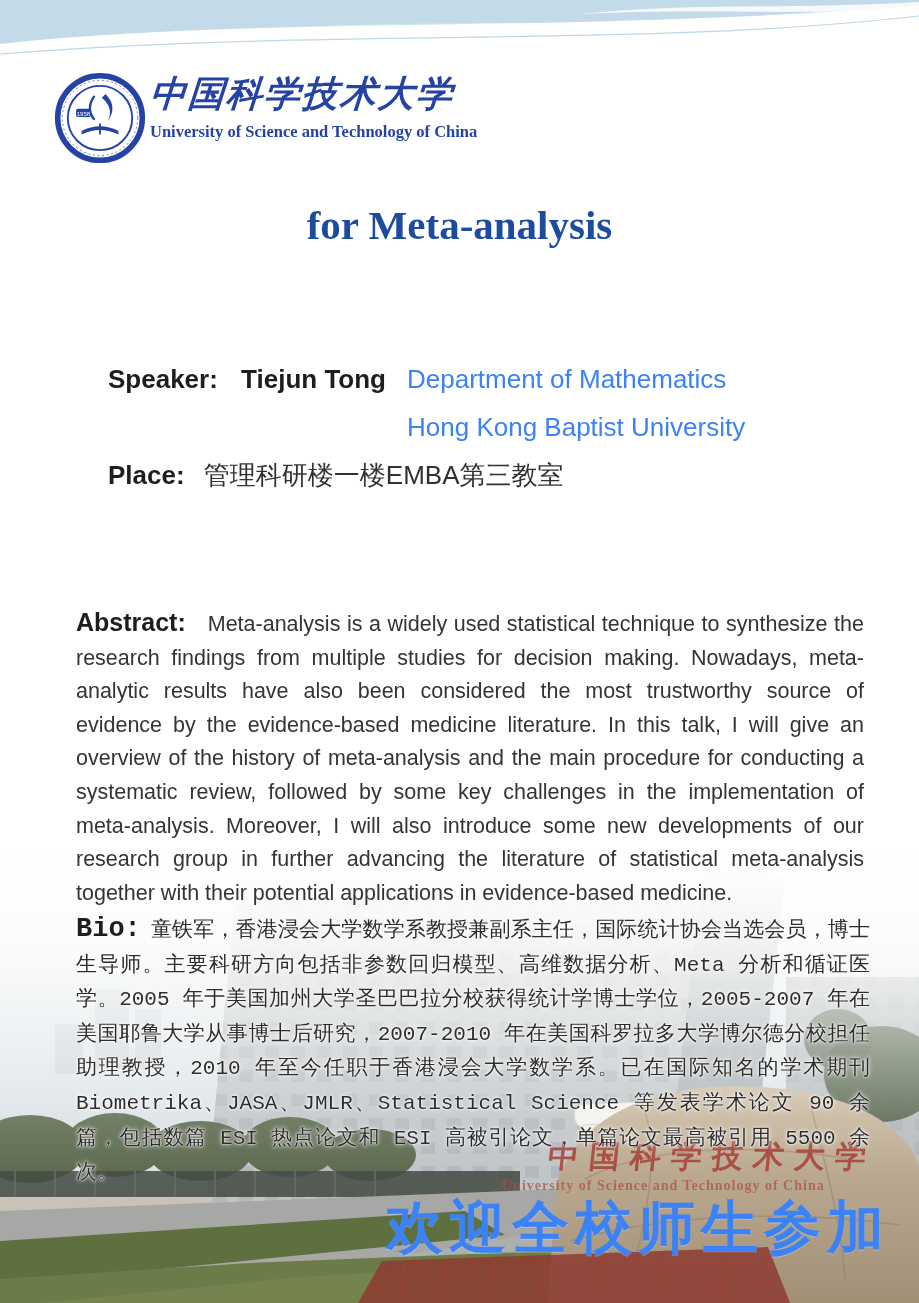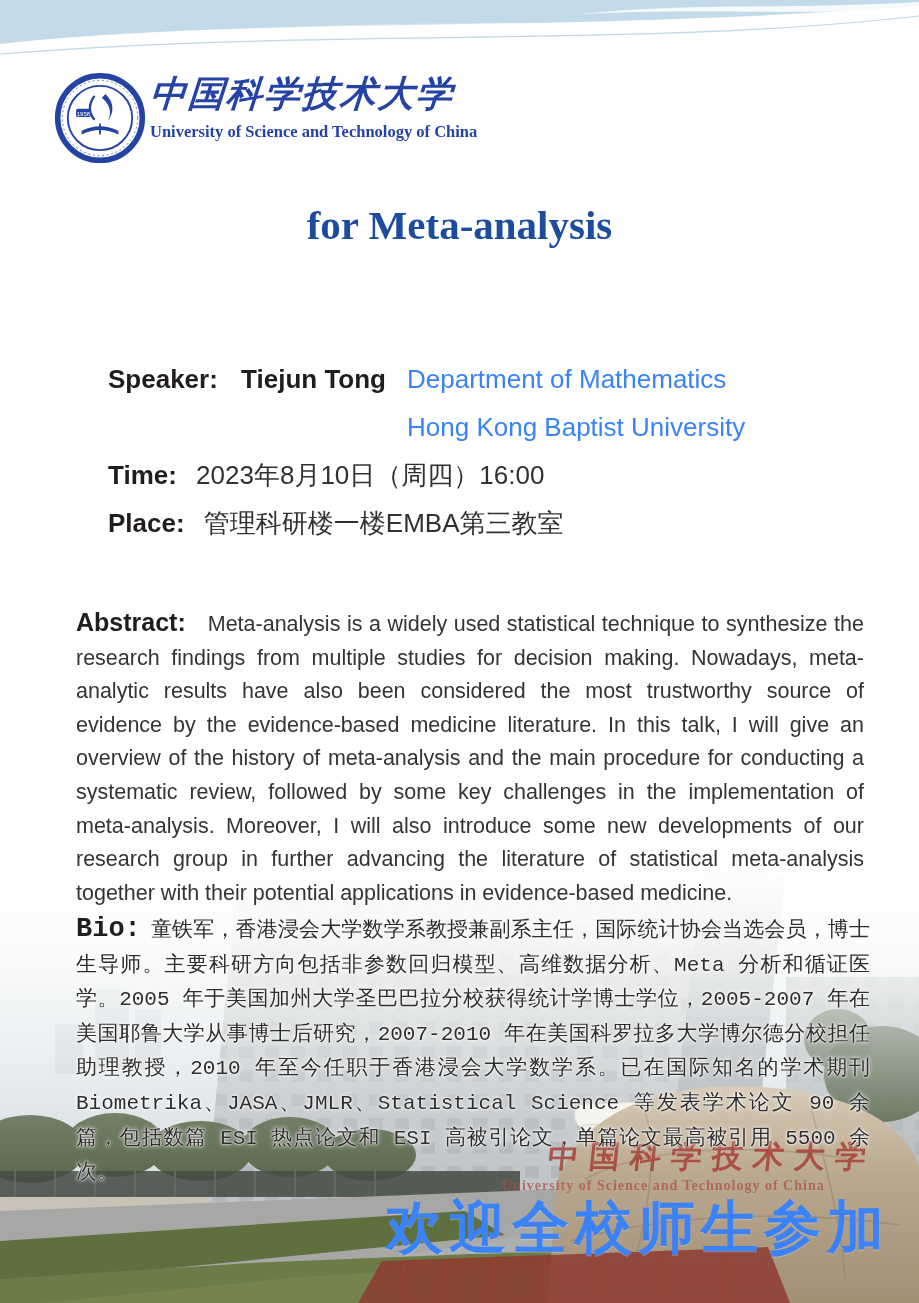--- a/index.html
+++ b/index.html
@@ -101,24 +101,20 @@
   </div>
 
   <div class="details">
     <div class="drow">
       <span class="dlabel">Speaker:</span>
       <span class="dname">Tiejun Tong</span>
       <span class="aff">Department of Mathematics</span>
     </div>
     <div class="drow">
       <span class="aff">Hong Kong Baptist University</span>
-    </div>
-    <div class="drow">
-      <span class="dlabel">Time:</span>
-      <span class="dvalue">2023年8月10日（周四）16:00</span>
     </div>
     <div class="drow">
       <span class="dlabel">Place:</span>
       <span class="dvalue">管理科研楼一楼EMBA第三教室</span>
     </div>
   </div>
 
   <div class="abstract"><span class="blabel">Abstract:</span><span>Meta-analysis is a widely used statistical technique to synthesize the research findings from multiple studies for decision making. Nowadays, meta-analytic results have also been considered the most trustworthy source of evidence by the evidence-based medicine literature. In this talk, I will give an overview of the history of meta-analysis and the main procedure for conducting a systematic review, followed by some key challenges in the implementation of meta-analysis. Moreover, I will also introduce some new developments of our research group in further advancing the literature of statistical meta-analysis together with their potential applications in evidence-based medicine.</span></div>
 
   <div class="bio"><span class="blabel">Bio:</span><span>童铁军，香港浸会大学数学系教授兼副系主任，国际统计协会当选会员，博士生导师。主要科研方向包括非参数回归模型、高维数据分析、Meta 分析和循证医学。2005 年于美国加州大学圣巴巴拉分校获得统计学博士学位，2005-2007 年在美国耶鲁大学从事博士后研究，2007-2010 年在美国科罗拉多大学博尔德分校担任助理教授，2010 年至今任职于香港浸会大学数学系。已在国际知名的学术期刊 Biometrika、JASA、JMLR、Statistical Science 等发表学术论文 90 余篇，包括数篇 ESI 热点论文和 ESI 高被引论文，单篇论文最高被引用 5500 余次。</span></div>

